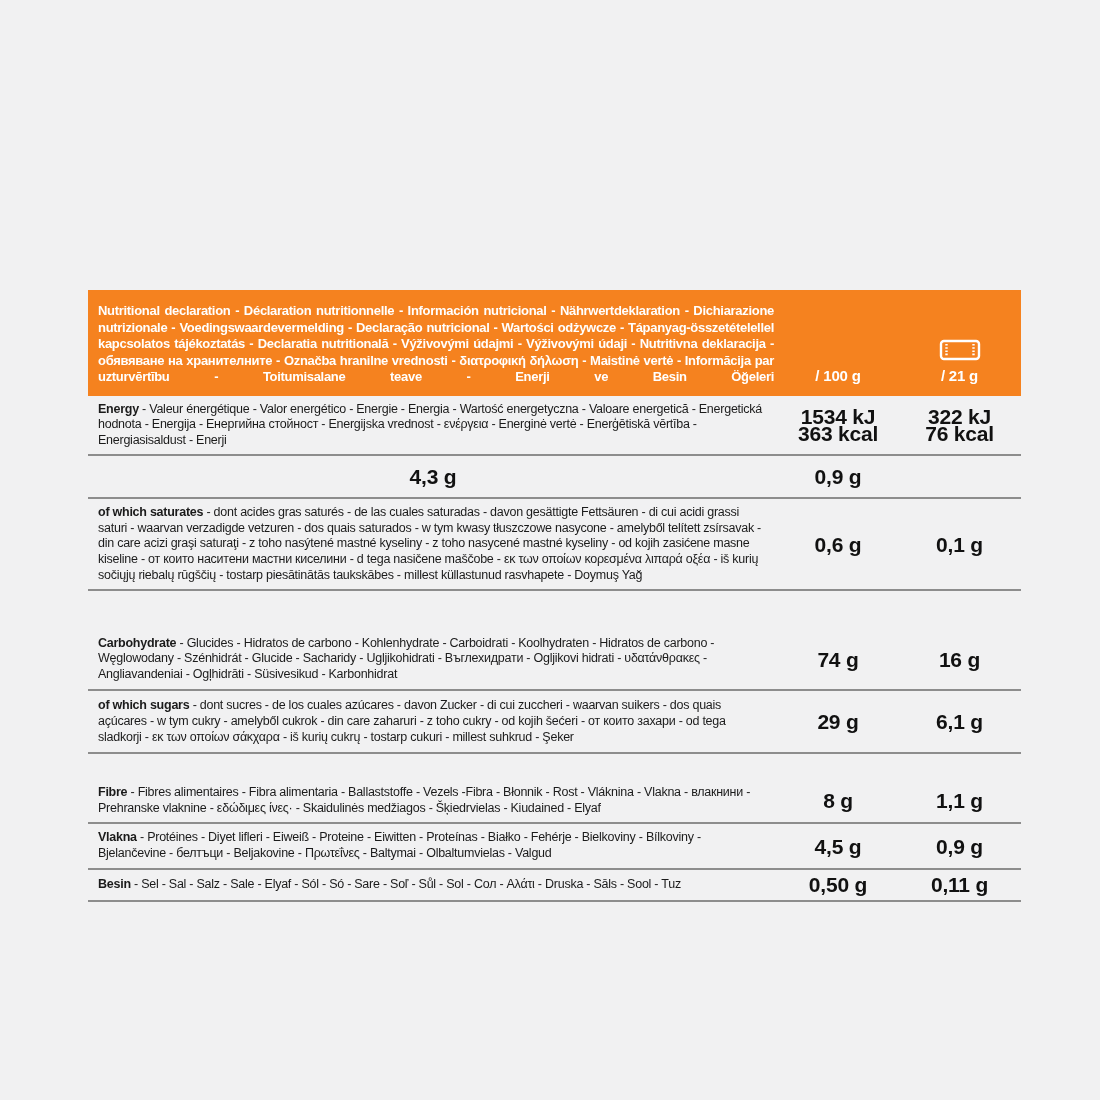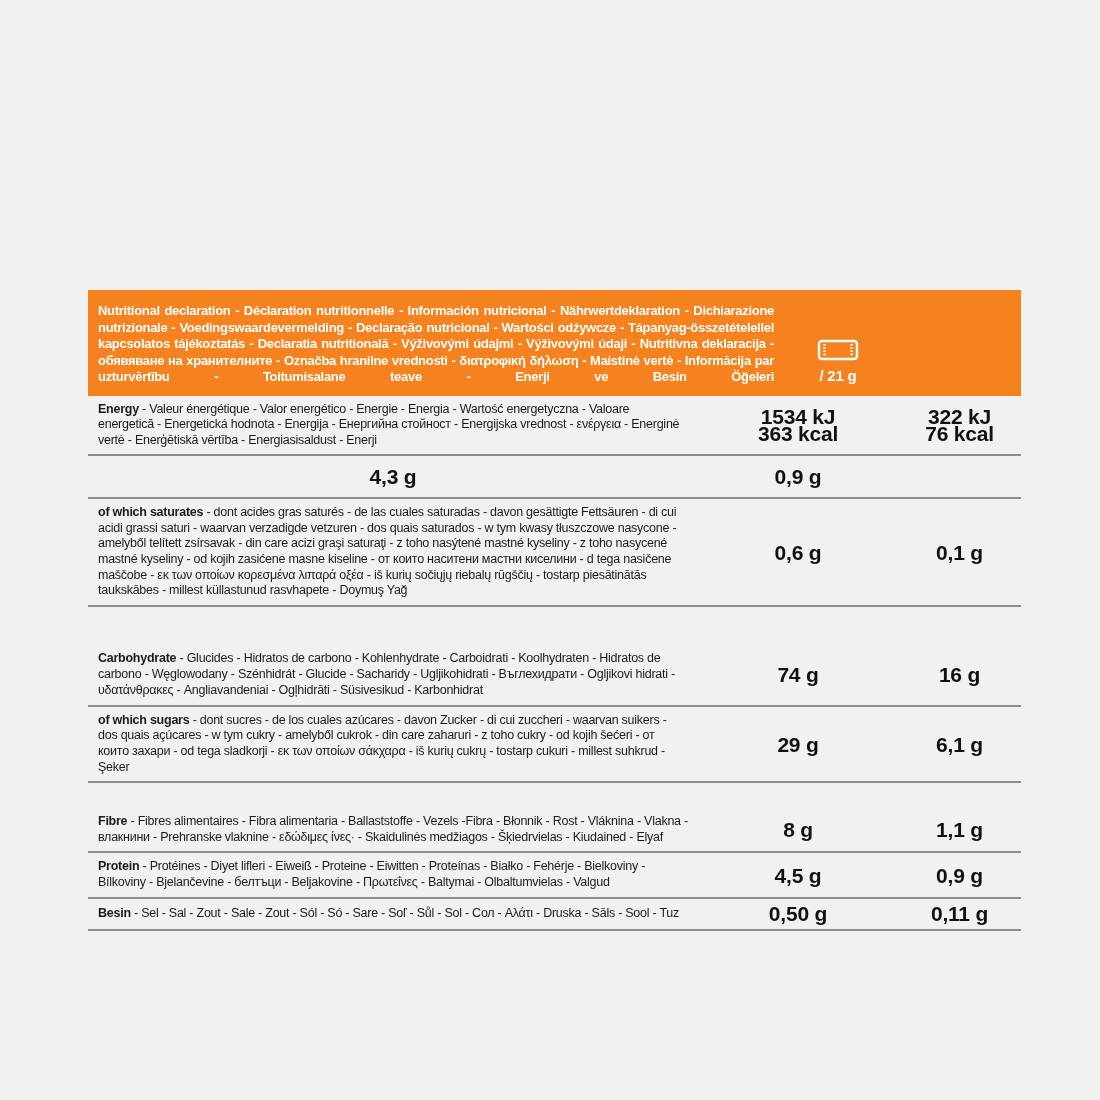--- a/index.html
+++ b/index.html
@@ -49,21 +49,20 @@
   }
   .bar-icon-svg{display:block;}
   
   .rows{width:100%;}
   .row{
     display:grid;
     grid-template-columns:1fr 120px 123px;
     border-bottom:2px solid #8d8d8d;
     box-sizing:border-box;
     align-items:center;
-    gap:40px;
   }
   .row:nth-child(1){min-height:50px;}
   .row:nth-child(2){min-height:43px;}
   .row:nth-child(3){min-height:92px;}
   .row:nth-child(4){min-height:62px;margin-top:38px;}
   .row:nth-child(5){min-height:63px;}
   .row:nth-child(6){min-height:43px;margin-top:25px;}
   .row:nth-child(7){min-height:42px;}
   .row:nth-child(8){min-height:32px;}
   .row-label{
@@ -85,20 +84,23 @@
     color:#111;
   }
 </style>
 </head>
 <body>
 
 <div class="label-table">
 
   <div class="head">
     <div class="head-title">Nutritional declaration - Déclaration nutritionnelle - Información nutricional - Nährwertdeklaration - Dichiarazione nutrizionale - Voedingswaardevermelding - Declaração nutricional - Wartości odżywcze - Tápanyag-összetételellel kapcsolatos tájékoztatás  - Declaratia nutritională - Výživovými údajmi - Výživovými údaji - Nutritivna deklaracija - обявяване на хранителните - Označba hranilne vrednosti - διατροφική δήλωση - Maistinė vertė - Informācija par uzturvērtību - Toitumisalane teave - Enerji ve Besin Öğeleri</div>
+    <div class="head-col">
+      <span class="unit">/ 100 g</span>
+    </div>
     <div class="head-col">
       <span>
         <svg class="bar-icon-svg" width="42" height="22" viewBox="0 0 42 22">
           <rect x="2" y="2" width="38" height="18" rx="3" fill="none" stroke="#ffffff" stroke-width="2.4"></rect>
           <line x1="7.5" y1="5" x2="7.5" y2="17" stroke="#ffffff" stroke-width="2.4" stroke-dasharray="1.6 1.6"></line>
           <line x1="34.5" y1="5" x2="34.5" y2="17" stroke="#ffffff" stroke-width="2.4" stroke-dasharray="1.6 1.6"></line>
         </svg>
       </span>
       <span class="unit">/ 21 g</span>
     </div>
@@ -137,25 +139,25 @@
       <div class="val">6,1 g</div>
     </div>
 
     <div class="row">
       <div class="row-label"><b>Fibre</b><span> - Fibres alimentaires - Fibra alimentaria - Ballaststoffe - Vezels -Fibra - Błonnik - Rost - Vláknina - Vlakna - влакнини - Prehranske vlaknine - εδώδιμες ίνες· - Skaidulinės medžiagos - Šķiedrvielas - Kiudained - Elyaf</span></div>
       <div class="val">8 g</div>
       <div class="val">1,1 g</div>
     </div>
 
     <div class="row">
-      <div class="row-label"><b>Protein</b><span> - Protéines - Diyet lifleri - Eiweiß - Proteine - Eiwitten - Proteínas - Białko - Fehérje - Bielkoviny - Bílkoviny - Bjelančevine - белтъци - Beljakovine - Πρωτεΐνες - Baltymai - Olbaltumvielas - Valgud</span></div>
+      <div class="row-label"><b>Vlakna</b><span> - Protéines - Diyet lifleri - Eiweiß - Proteine - Eiwitten - Proteínas - Białko - Fehérje - Bielkoviny - Bílkoviny - Bjelančevine - белтъци - Beljakovine - Πρωτεΐνες - Baltymai - Olbaltumvielas - Valgud</span></div>
       <div class="val">4,5 g</div>
       <div class="val">0,9 g</div>
     </div>
 
     <div class="row">
-      <div class="row-label"><b>Besin</b><span> - Sel - Sal - Zout - Sale - Zout - Sól - Só - Sare - Soľ - Sůl - Sol - Сол - Αλάτι - Druska - Sāls - Sool - Tuz</span></div>
+      <div class="row-label"><b>Besin</b><span> - Sel - Sal - Salz - Sale - Elyaf - Sól - Só - Sare - Soľ - Sůl - Sol - Сол - Αλάτι - Druska - Sāls - Sool - Tuz</span></div>
       <div class="val">0,50 g</div>
       <div class="val">0,11 g</div>
     </div>
 
   </div>
 </div>
 
 </body></html>

